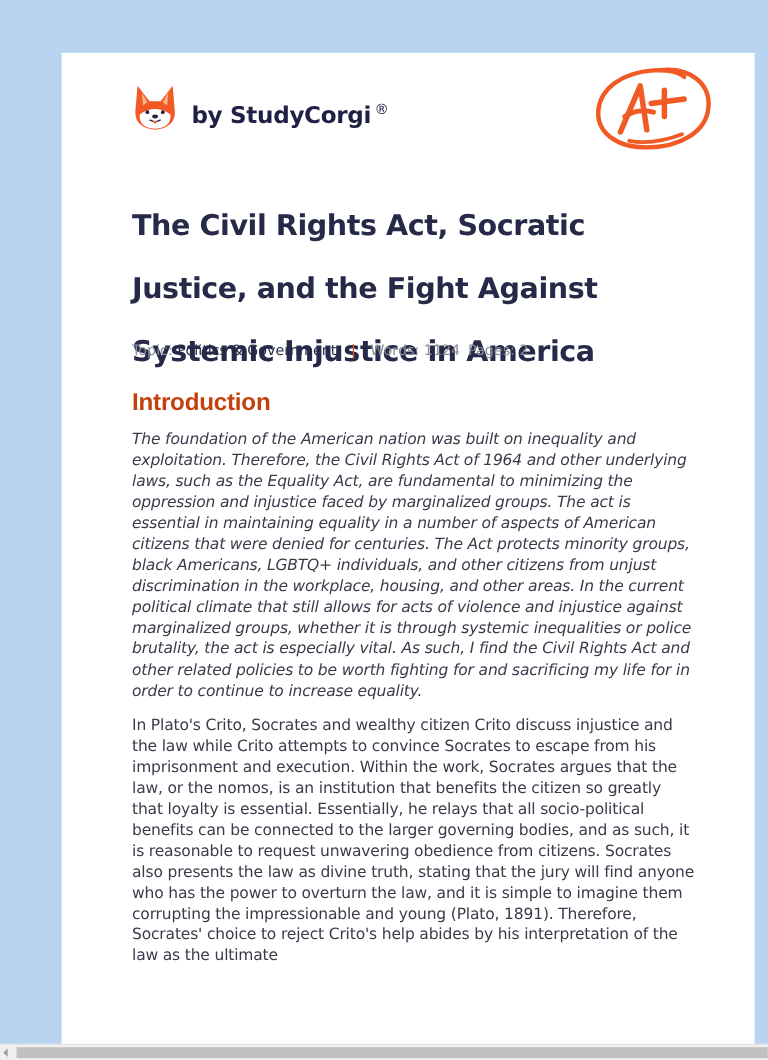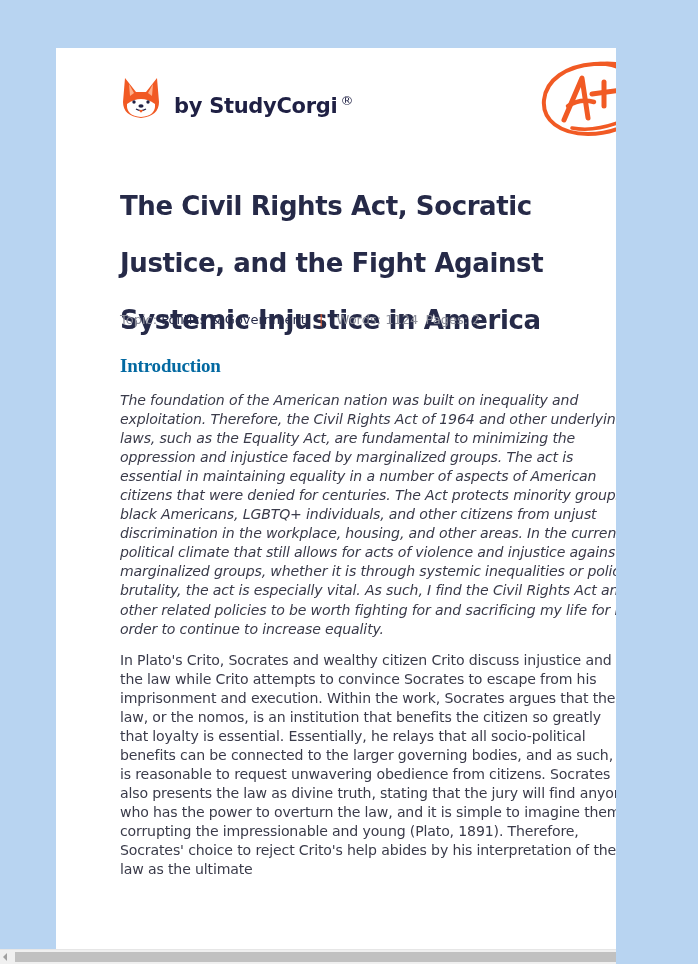--- a/index.html
+++ b/index.html
@@ -6,21 +6,21 @@
       margin: 0;
       padding: 0;
       width: 698px;
       height: 964px;
       overflow: hidden;
       background: #b8d4f1;
       font-family: "DejaVu Sans", sans-serif;
     }
     .viewport {
       position: relative;
-      width: 616px;
+      width: 698px;
       height: 964px;
       overflow: hidden;
     }
     .page-card {
       position: absolute;
       left: 56px;
       top: 48px;
       width: 630px;
       height: 901px;
       background: #ffffff;
@@ -93,24 +93,24 @@
       margin-left: 3px;
     }
     .content {
       position: absolute;
       left: 64px;
       top: 305px;
       width: 512px;
     }
     .content h2 {
       margin: 0;
-      font-family: Liberation Serif, serif;
+      font-family: Liberation Sans, sans-serif;
       font-weight: bold;
-      font-size: 19px;
-      color: #0369a1;
+      font-size: 22px;
+      color: #c2410c;
       letter-spacing: -0.2px;
     }
     .h-intro {
       height: 26px;
       line-height: 26px;
     }
     .content p {
       margin: 0;
       font-family: "DejaVu Sans", sans-serif;
       font-size: 14.1px;

